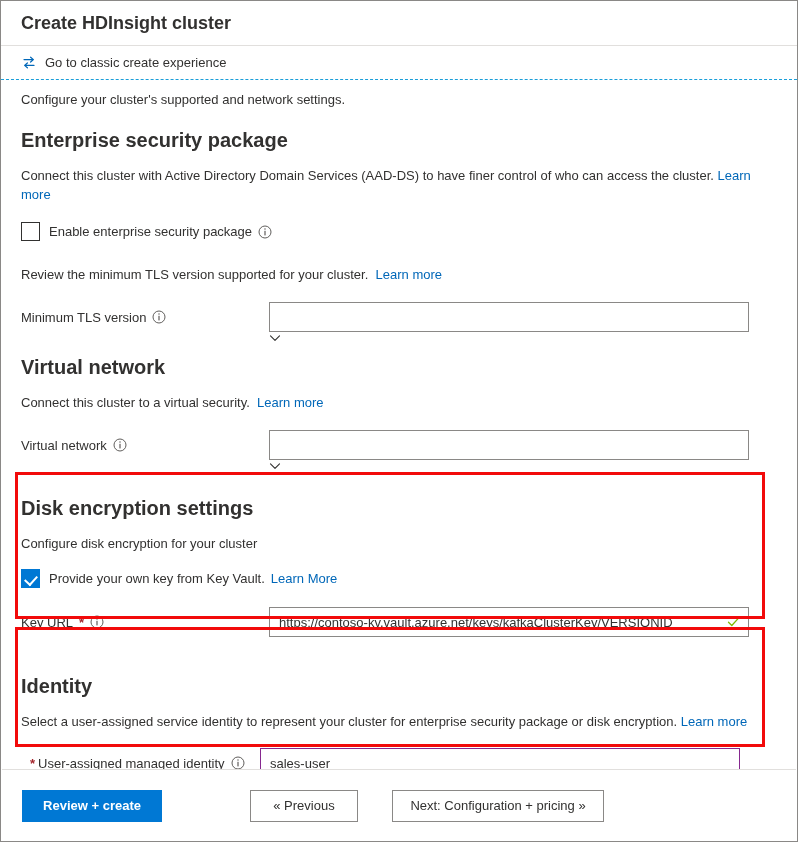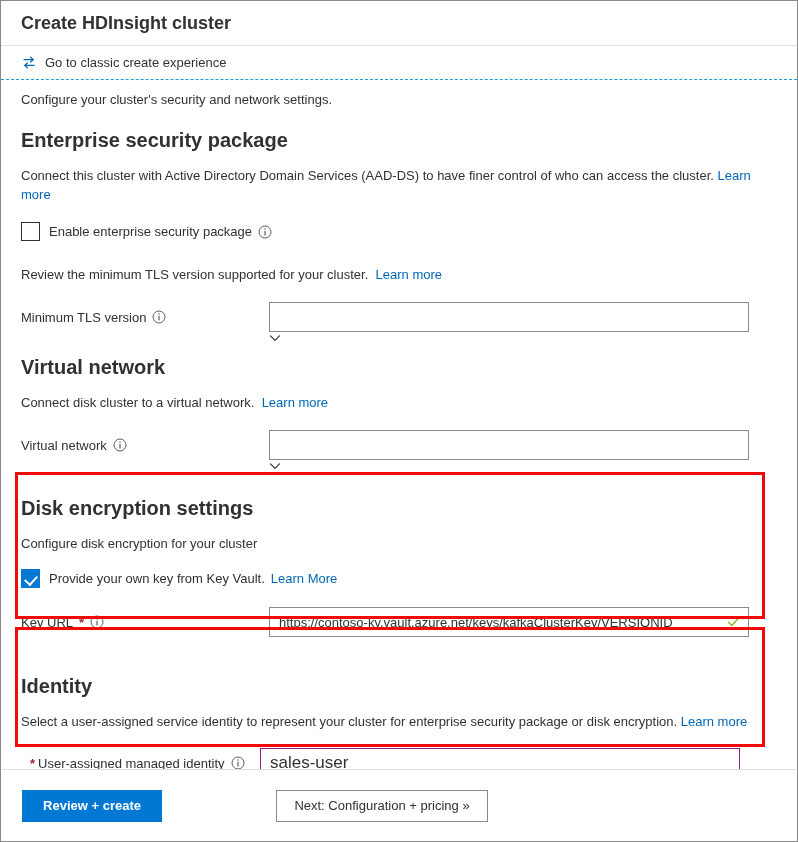--- a/index.html
+++ b/index.html
@@ -119,21 +119,21 @@
     position: relative;
   }
   .combo {
     width: 100%;
     height: 30px;
     border: 1px solid #8a8886;
     background: #ffffff;
     display: flex;
     align-items: center;
     padding: 0 30px 0 9px;
-    font-size: 17px;
+    font-size: 13px;
     color: #323130;
     cursor: pointer;
   }
   .combo.purple { border-color: #8a2be2; border-color: #86288f; }
   .textbox {
     width: 100%;
     height: 30px;
     border: 1px solid #8a8886;
     background: #ffffff;
     display: flex;
@@ -270,21 +270,21 @@
         <path d="M3 4.6 H12.2 M9.6 2.2 L12.4 4.6 L9.6 7.0" fill="none" stroke="#0067b8" stroke-width="1.2" stroke-linecap="round" stroke-linejoin="round"></path>
         <path d="M13 10.4 H3.8 M6.4 8.0 L3.6 10.4 L6.4 12.8" fill="none" stroke="#0067b8" stroke-width="1.2" stroke-linecap="round" stroke-linejoin="round"></path>
       </svg>
     </span>
     <span class="cmd-label">Go to classic create experience</span>
   </div>
   <div class="dashed-rule"></div>
 
   <div class="form">
 
-    <p class="lead">Configure your cluster's security and network settings.</p>
+    <p class="lead">Configure your cluster's supported and network settings.</p>
 
     <div class="group">
       <div class="section-title">Enterprise security package</div>
       <div class="section-desc">
         <span>Connect this cluster with Active Directory Domain Services (AAD-DS) to have finer control of who can access the cluster.</span>
         <a class="link">Learn more</a>
       </div>
       <div class="check-row">
         <span class="cbox"></span>
         <span class="check-label">
@@ -323,21 +323,21 @@
               <path d="M1.5 3.8 L6 8.3 L10.5 3.8" fill="none" stroke="#323130" stroke-width="1.1" stroke-linecap="round" stroke-linejoin="round"></path>
             </svg>
           </span>
         </span>
       </div>
     </div>
 
     <div class="group">
       <div class="section-title">Virtual network</div>
       <div class="section-desc">
-        <span>Connect disk cluster to a virtual network.</span>
+        <span>Connect this cluster to a virtual security.</span>
         &nbsp;<a class="link">Learn more</a>
       </div>
       <div class="field-row">
         <span class="field-label">
           <span>Virtual network</span>
           <span class="info-icon">
             <svg width="14" height="14" viewBox="0 0 14 14">
               <circle cx="7" cy="7" r="6" fill="none" stroke="#605e5c" stroke-width="1"></circle>
               <circle cx="7" cy="4.1" r="0.75" fill="#605e5c"></circle>
               <rect x="6.4" y="5.8" width="1.2" height="4.6" fill="#605e5c"></rect>
@@ -418,17 +418,18 @@
     </div>
 
   </div>
 
   <div class="hl-box" id="hl-disk"></div>
   <div class="hl-box" id="hl-identity"></div>
 
   <div class="footer">
     <span class="btn primary">Review + create</span>
     <span class="gap-a"></span>
+    <span class="btn prev">« Previous</span>
     <span class="gap-b"></span>
     <span class="btn next">Next: Configuration + pricing »</span>
   </div>
 
 </div>
 
 </body></html>

